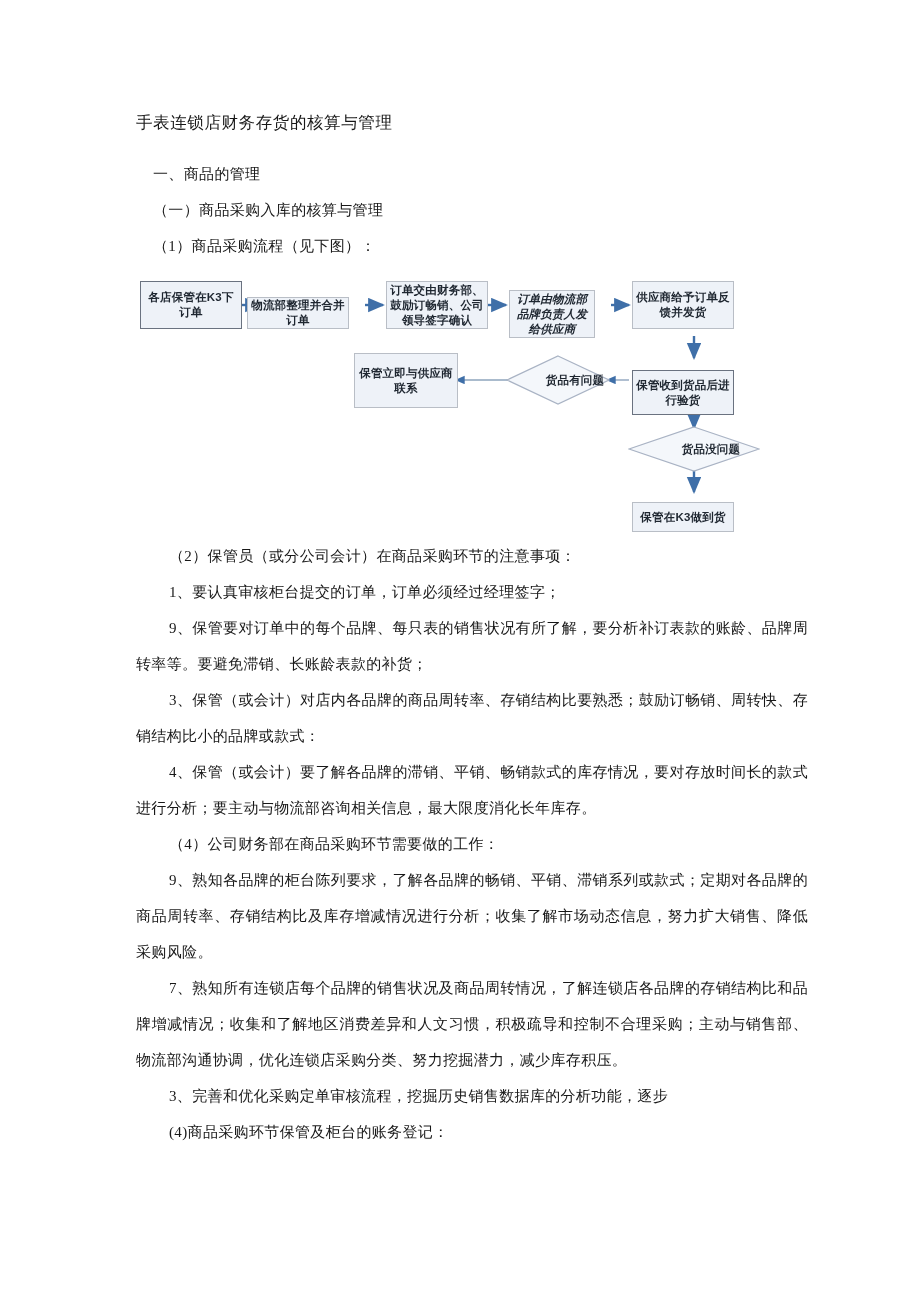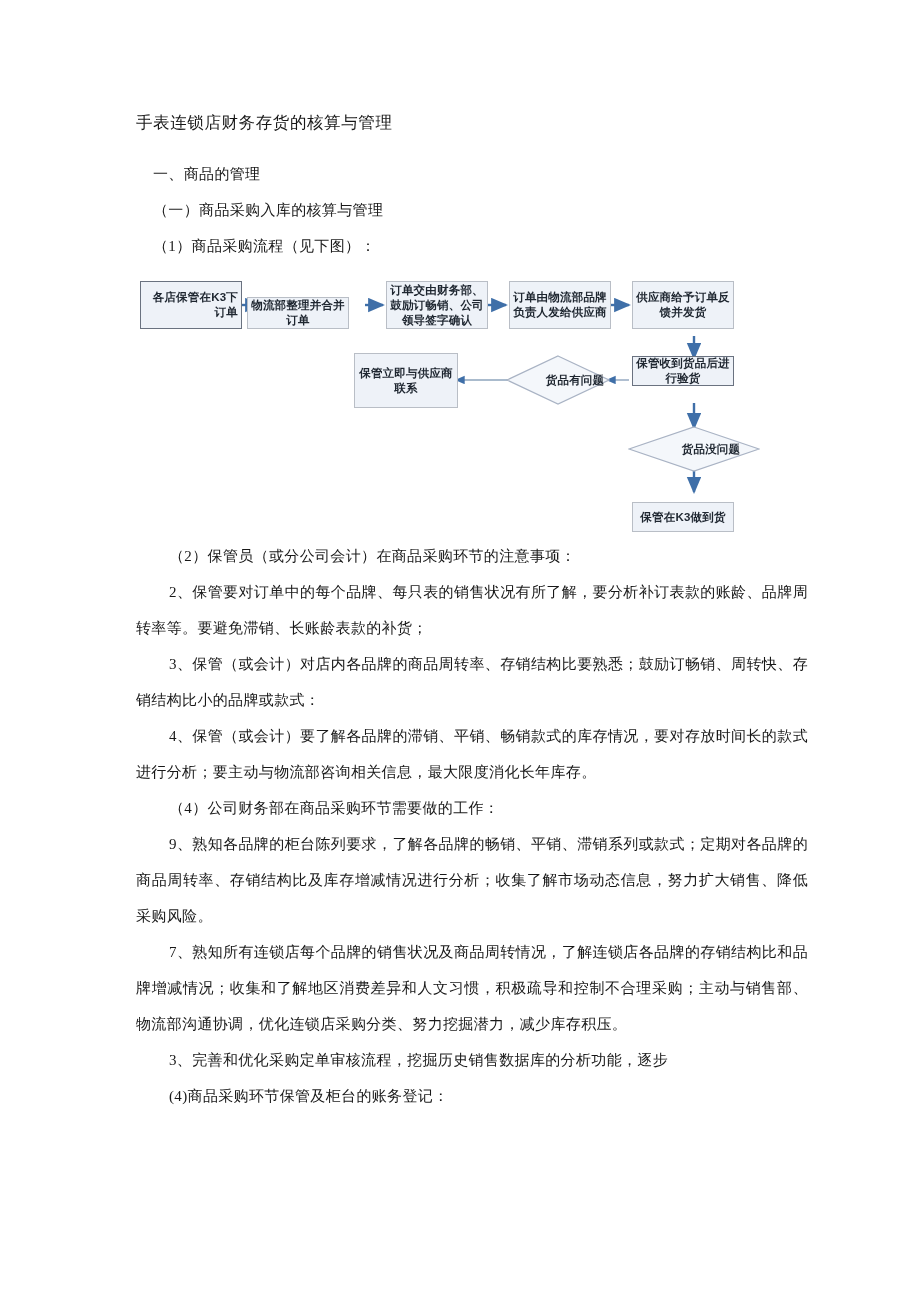--- a/index.html
+++ b/index.html
@@ -140,31 +140,31 @@
 
         <line x1="493" y1="110" x2="471" y2="110" stroke="#8ea4bd" stroke-width="1.4" marker-end="url(#ah)"></line>
 
         <line x1="372" y1="110" x2="320" y2="110" stroke="#8ea4bd" stroke-width="1.4" marker-end="url(#ah)"></line>
 
         <line x1="558" y1="133" x2="558" y2="158" stroke="#3f6fa8" stroke-width="2.4" marker-end="url(#ah)"></line>
 
         <line x1="558" y1="200" x2="558" y2="222" stroke="#3f6fa8" stroke-width="2.4" marker-end="url(#ah)"></line>
       </svg>
 
-      <div class="fc-box strong" style="left:4px; top:11px; width:102px; height:48px;text-align:right;">各店保管在K3下订单</div>
+      <div class="fc-box strong" style="left:4px; top:11px; width:102px; height:48px;">各店保管在K3下订单</div>
 
       <div class="fc-box" style="left:111px; top:11px; width:102px; height:32px;margin-top:16px;">物流部整理并合并订单</div>
 
       <div class="fc-box" style="left:250px; top:11px; width:102px; height:48px;">订单交由财务部、鼓励订畅销、公司领导签字确认</div>
 
-      <div class="fc-box" style="left:373px; top:11px; width:102px; height:48px;">订单由物流部品牌负责人发给供应商</div>
+      <div class="fc-box" style="left:373px; top:20px; width:86px; height:48px;font-style:italic;">订单由物流部品牌负责人发给供应商</div>
 
       <div class="fc-box" style="left:496px; top:11px; width:102px; height:48px;">供应商给予订单反馈并发货</div>
 
-      <div class="fc-box strong" style="left:496px; top:86px; width:102px; height:30px;">保管收到货品后进行验货</div>
+      <div class="fc-box strong" style="left:496px; top:100px; width:102px; height:45px;">保管收到货品后进行验货</div>
 
       <div class="fc-box" style="left:218px; top:83px; width:104px; height:55px;">保管立即与供应商联系</div>
 
       <div class="fc-box" style="left:496px; top:232px; width:102px; height:30px;">保管在K3做到货</div>
 
       <div class="fc-diamond" style="left:370px; top:85px; width:104px; height:50px;">
         <svg width="104" height="50" viewBox="0 0 104 50">
           <polygon points="52,1 103,25 52,49 1,25" fill="#f4f7fb" stroke="#a9b3c4" stroke-width="1.2"></polygon>
         </svg>
         <span class="dtext">货品有问题</span>
@@ -173,21 +173,22 @@
       <div class="fc-diamond" style="left:492px; top:156px; width:132px; height:46px;">
         <svg width="132" height="46" viewBox="0 0 132 46">
           <polygon points="66,1 131,23 66,45 1,23" fill="#f4f7fb" stroke="#a9b3c4" stroke-width="1.2"></polygon>
         </svg>
         <span class="dtext">货品没问题</span>
       </div>
 
     </div>
 
     <p class="para ind2">（2）保管员（或分公司会计）在商品采购环节的注意事项：</p>
-    <p class="para ind2">2、保管要对订单中的每个品牌、每只表的销售状况有所了解，要分析补订表款的账龄、品牌周转率等。要避免滞销、长账龄表款的补货；</p>
+    <p class="para ind2">1、要认真审核柜台提交的订单，订单必须经过经理签字；</p>
+    <p class="para ind2">9、保管要对订单中的每个品牌、每只表的销售状况有所了解，要分析补订表款的账龄、品牌周转率等。要避免滞销、长账龄表款的补货；</p>
     <p class="para ind2">3、保管（或会计）对店内各品牌的商品周转率、存销结构比要熟悉；鼓励订畅销、周转快、存销结构比小的品牌或款式：</p>
     <p class="para ind2">4、保管（或会计）要了解各品牌的滞销、平销、畅销款式的库存情况，要对存放时间长的款式进行分析；要主动与物流部咨询相关信息，最大限度消化长年库存。</p>
 
     <p class="para ind2">（4）公司财务部在商品采购环节需要做的工作：</p>
     <p class="para ind2">9、熟知各品牌的柜台陈列要求，了解各品牌的畅销、平销、滞销系列或款式；定期对各品牌的商品周转率、存销结构比及库存增减情况进行分析；收集了解市场动态信息，努力扩大销售、降低采购风险。</p>
     <p class="para ind2">7、熟知所有连锁店每个品牌的销售状况及商品周转情况，了解连锁店各品牌的存销结构比和品牌增减情况；收集和了解地区消费差异和人文习惯，积极疏导和控制不合理采购；主动与销售部、物流部沟通协调，优化连锁店采购分类、努力挖掘潜力，减少库存积压。</p>
     <p class="para ind2">3、完善和优化采购定单审核流程，挖掘历史销售数据库的分析功能，逐步</p>
     <p class="para ind2">(4)商品采购环节保管及柜台的账务登记：</p>
 
   </div>

